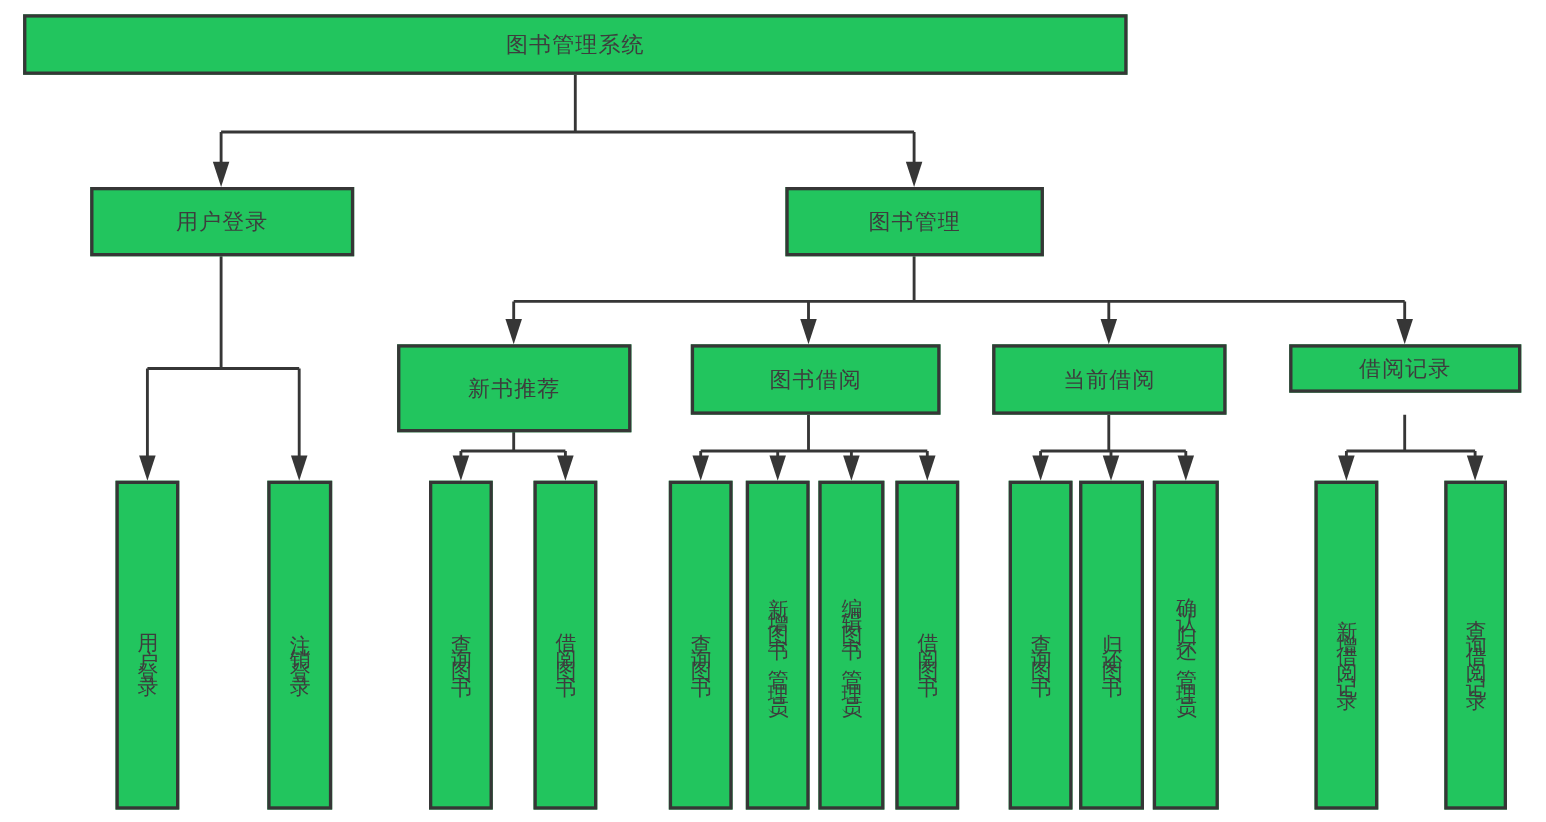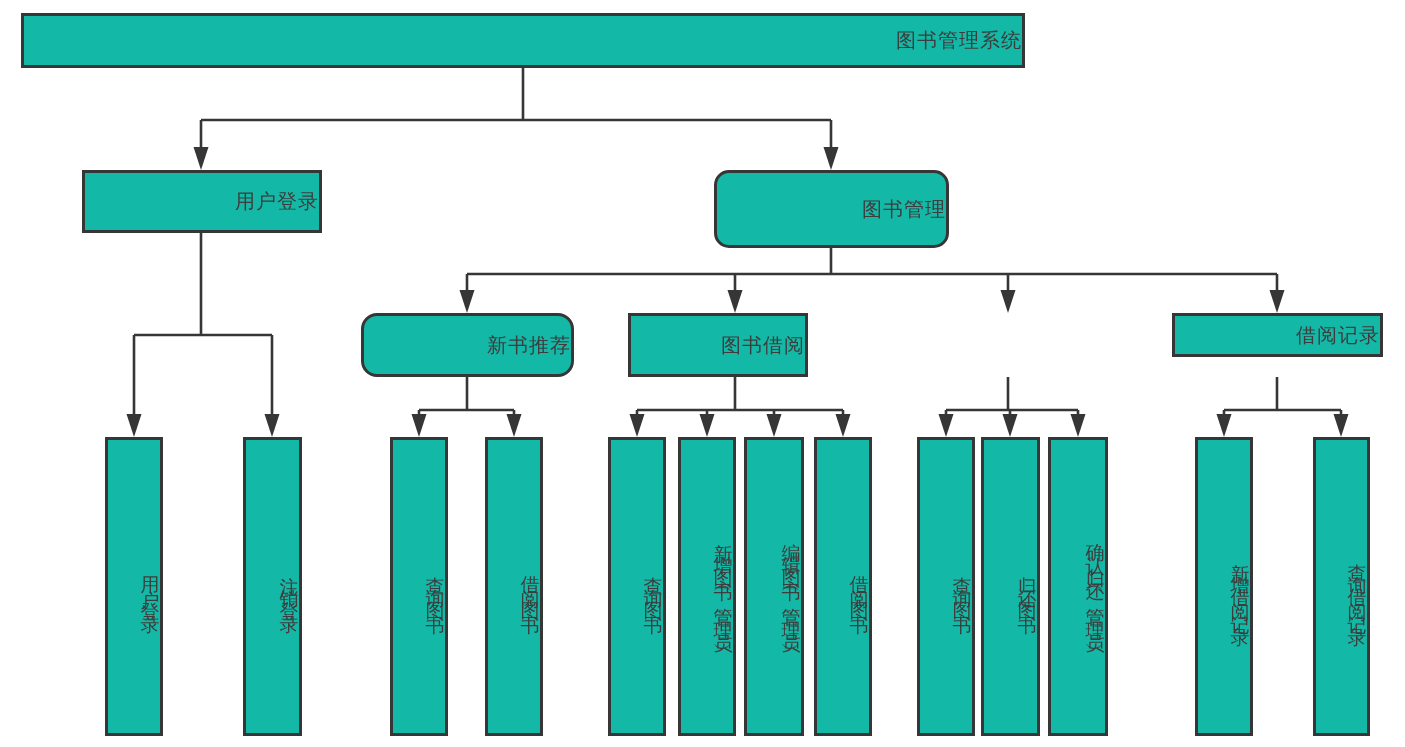--- a/index.html
+++ b/index.html
@@ -18,25 +18,25 @@
   #connector-svg {
     position: absolute;
     left: 0;
     top: 0;
     z-index: 0;
   }
   .node {
     position: absolute;
     box-sizing: border-box;
     border: 3px solid #363636;
-    background: #14b8a6;
+    background: #22c55e;
     color: #3d3d3d;
     display: flex;
     align-items: center;
-    justify-content: flex-end;
+    justify-content: center;
     z-index: 1;
   }
   .node.h {
     font-size: 20px;
     letter-spacing: 1px;
   }
   .node.v {
     font-size: 19px;
   }
   .node.v .vtext {
@@ -99,29 +99,32 @@
     </g>
   </svg>
 
   <div class="node h" style="left:21px; top:13px; width:1004px; height:55px;">
     <span>图书管理系统</span>
   </div>
 
   <div class="node h" style="left:82px; top:170px; width:240px; height:63px;">
     <span>用户登录</span>
   </div>
-  <div class="node h" style="left:714px; top:170px; width:235px; height:78px;border-radius:15px;">
+  <div class="node h" style="left:714px; top:170px; width:235px; height:63px;">
     <span>图书管理</span>
   </div>
 
-  <div class="node h" style="left:361px; top:313px; width:213px; height:64px;border-radius:16px;">
+  <div class="node h" style="left:361px; top:313px; width:213px; height:80px;">
     <span>新书推荐</span>
   </div>
-  <div class="node h" style="left:628px; top:313px; width:180px; height:64px;">
+  <div class="node h" style="left:628px; top:313px; width:227px; height:64px;">
     <span>图书借阅</span>
+  </div>
+  <div class="node h" style="left:902px; top:313px; width:213px; height:64px;">
+    <span>当前借阅</span>
   </div>
   <div class="node h" style="left:1172px; top:313px; width:211px; height:44px;">
     <span>借阅记录</span>
   </div>
 
   <div class="node v" style="left:105px; top:437px; width:58px; height:299px;">
     <span class="vtext">用户登录</span>
   </div>
   <div class="node v" style="left:243px; top:437px; width:59px; height:299px;">
     <span class="vtext">注销登录</span>

